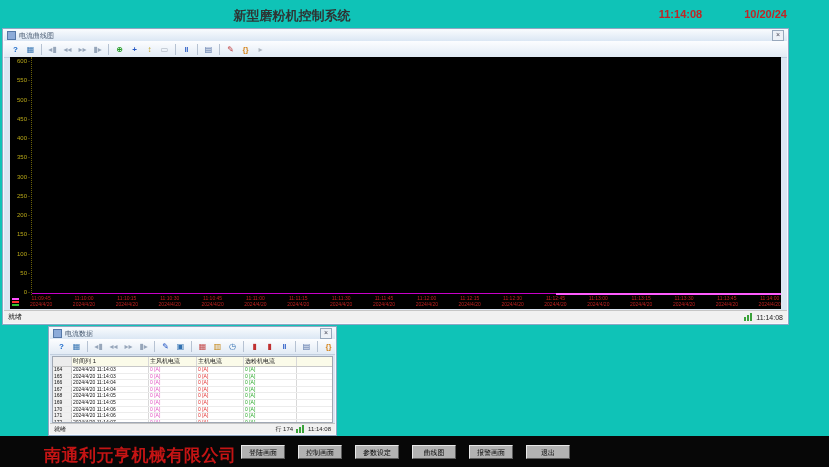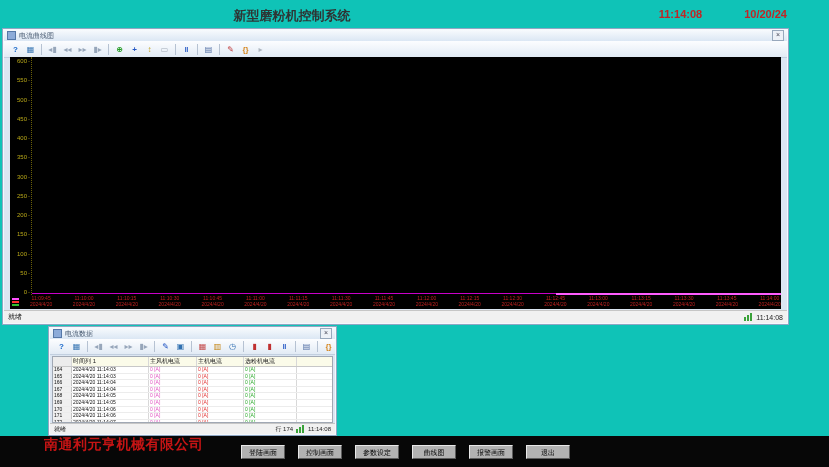--- a/index.html
+++ b/index.html
@@ -65,21 +65,21 @@
     font-size:6px;line-height:9px;color:#222}
   .gc{border-right:1px solid #d8d8d8;padding:0 1px;overflow:hidden;white-space:nowrap;flex:none}
   .c0{width:16px}.c1{width:74px}.c2{width:45px}.c3{width:44px}.c4{width:50px}.c5{flex:1;border-right:none}
   .grid-header .c0{background:#ececec}
   .trow{display:flex;height:5.6px;line-height:5.5px;border-bottom:1px solid #ececec;font-size:5px;color:#111}
   .trow .c0{background:#f0f0f0;border-right:1px solid #c4c4c4}
   .v-fan{color:#e050c0}.v-main{color:#e03030}.v-cls{color:#28a828}
 
   
   .footer{position:absolute;left:0;right:0;top:436px;height:31px;background:#070707}
-  .company{position:absolute;left:44px;top:0;font-size:14px;font-weight:bold;
+  .company{position:absolute;left:44px;top:8px;font-size:17px;font-weight:bold;
     color:#c41414;letter-spacing:.5px;white-space:nowrap}
   .nav-buttons{position:absolute;left:241px;top:9px;display:flex;gap:13px}
   .nav-btn{width:44px;height:14px;font-size:7px;background:#b2b2b2;color:#000;
     border:1px solid;border-color:#e9e9e9 #5c5c5c #5c5c5c #e9e9e9;
     font-family:inherit;padding:0;line-height:11px}
 </style>
 </head>
 <body>
 
 <div class="screen">

